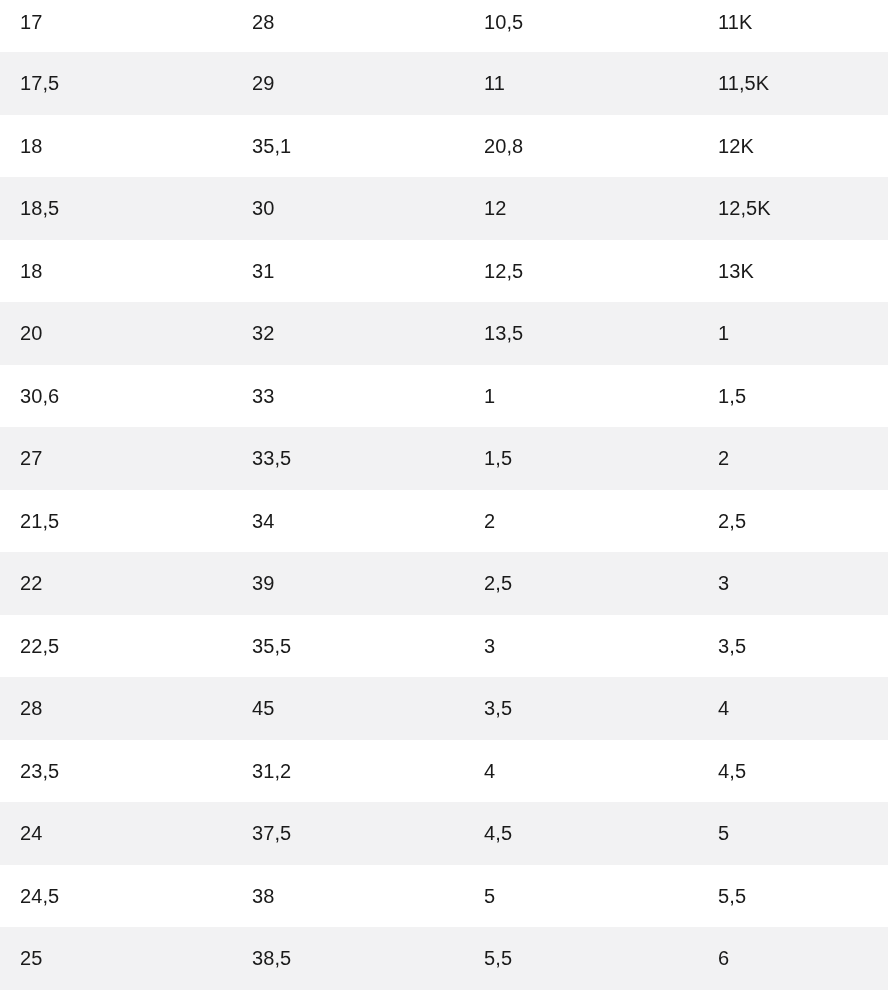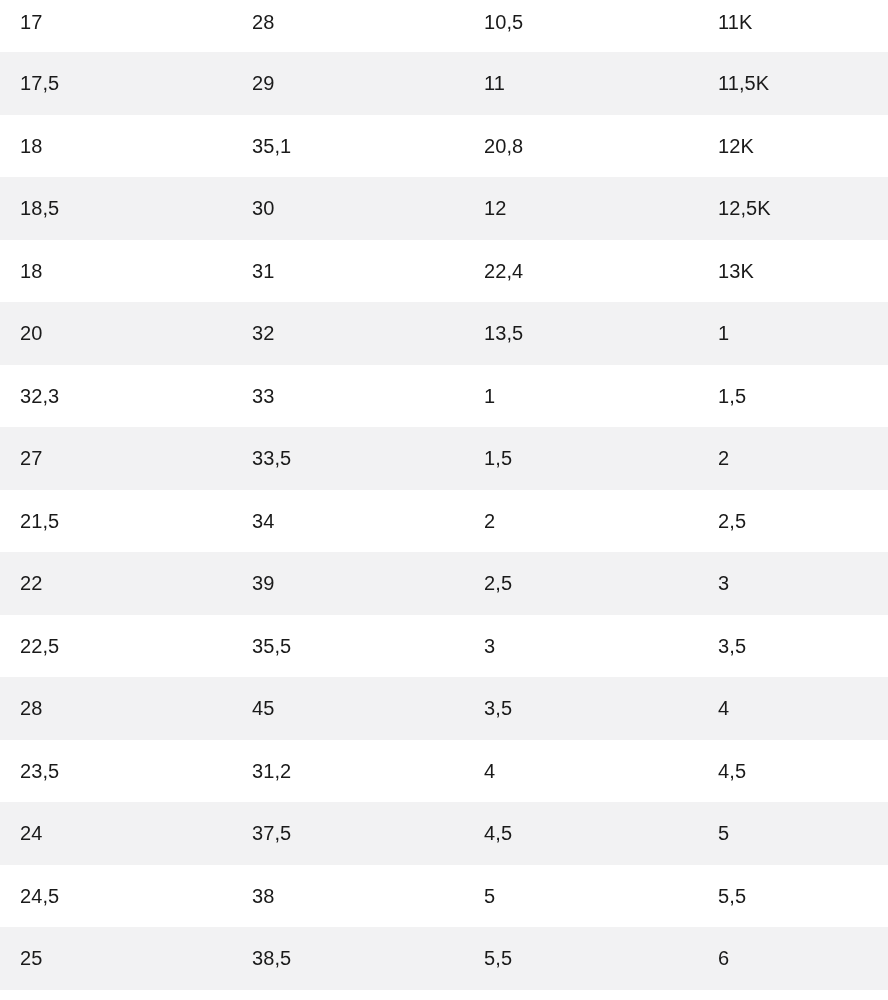--- a/index.html
+++ b/index.html
@@ -88,31 +88,31 @@
         </tr>
         <tr class="row-even">
           <td class="col-0">18,5</td>
           <td class="col-1">30</td>
           <td class="col-2">12</td>
           <td class="col-3">12,5K</td>
         </tr>
         <tr class="row-odd">
           <td class="col-0">18</td>
           <td class="col-1">31</td>
-          <td class="col-2">22,4</td>
+          <td class="col-2">12,5</td>
           <td class="col-3">13K</td>
         </tr>
         <tr class="row-even">
           <td class="col-0">20</td>
           <td class="col-1">32</td>
           <td class="col-2">13,5</td>
           <td class="col-3">1</td>
         </tr>
         <tr class="row-odd">
-          <td class="col-0">32,3</td>
+          <td class="col-0">30,6</td>
           <td class="col-1">33</td>
           <td class="col-2">1</td>
           <td class="col-3">1,5</td>
         </tr>
         <tr class="row-even">
           <td class="col-0">27</td>
           <td class="col-1">33,5</td>
           <td class="col-2">1,5</td>
           <td class="col-3">2</td>
         </tr>

